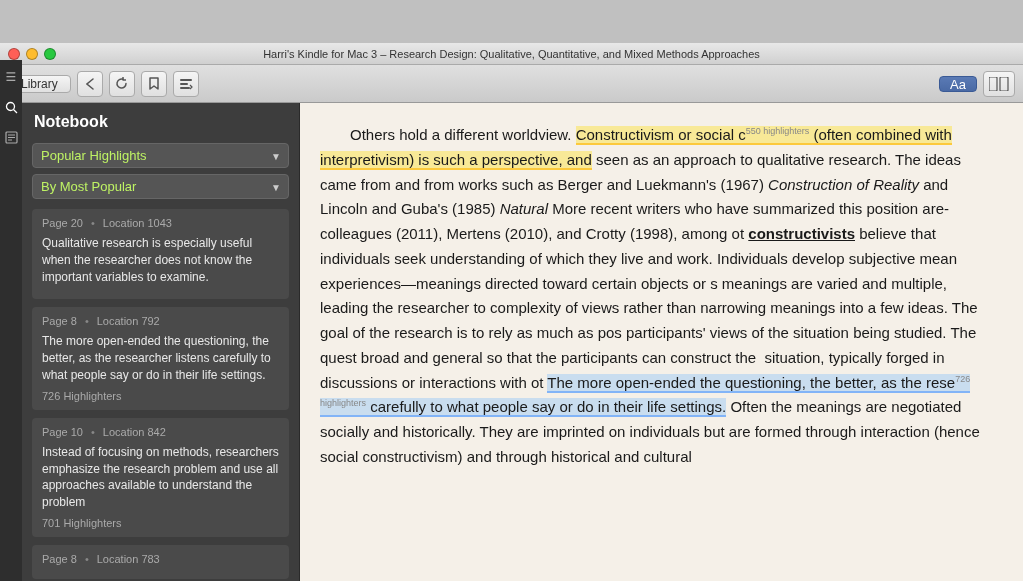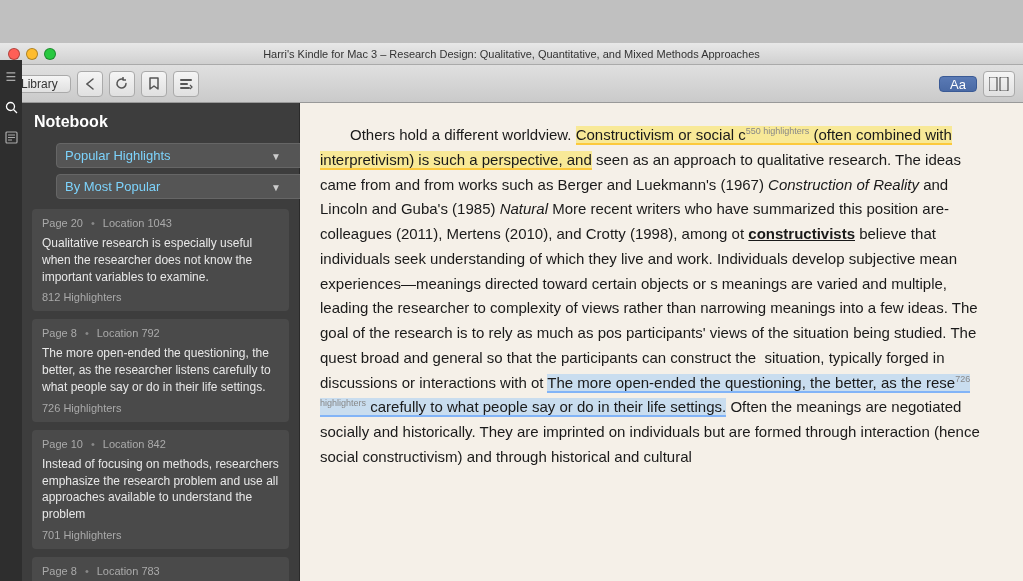--- a/index.html
+++ b/index.html
@@ -138,28 +138,27 @@
       font-weight: 600;
     }
     .sidebar-dropdown {
       margin: 0 10px 6px;
       position: relative;
     }
     .sidebar-dropdown select {
       width: 100%;
       appearance: none;
       background: #555;
-      color: #7dd3fc;
+      color: #bef264;
       border: 1px solid #666;
       border-radius: 4px;
       padding: 4px 24px 4px 8px;
       font-size: 13px;
       cursor: pointer;
       outline: none;
-      margin-left: 24px;
     }
     .dropdown-arrow {
       position: absolute;
       right: 8px;
       top: 50%;
       transform: translateY(-50%);
       color: #ccc;
       font-size: 10px;
       pointer-events: none;
     }
@@ -318,21 +317,20 @@
 
       <div class="highlight-list">
 
         <div class="highlight-card">
           <div class="highlight-meta">
             <span>Page 20</span>
             <span class="highlight-meta-dot">•</span>
             <span>Location 1043</span>
           </div>
           <div class="highlight-text">Qualitative research is especially useful when the researcher does not know the important variables to examine.</div>
-          <div class="highlight-count">812 Highlighters</div>
         </div>
 
         <div class="highlight-card">
           <div class="highlight-meta">
             <span>Page 8</span>
             <span class="highlight-meta-dot">•</span>
             <span>Location 792</span>
           </div>
           <div class="highlight-text">The more open-ended the questioning, the better, as the researcher listens carefully to what people say or do in their life settings.</div>
           <div class="highlight-count">726 Highlighters</div>

